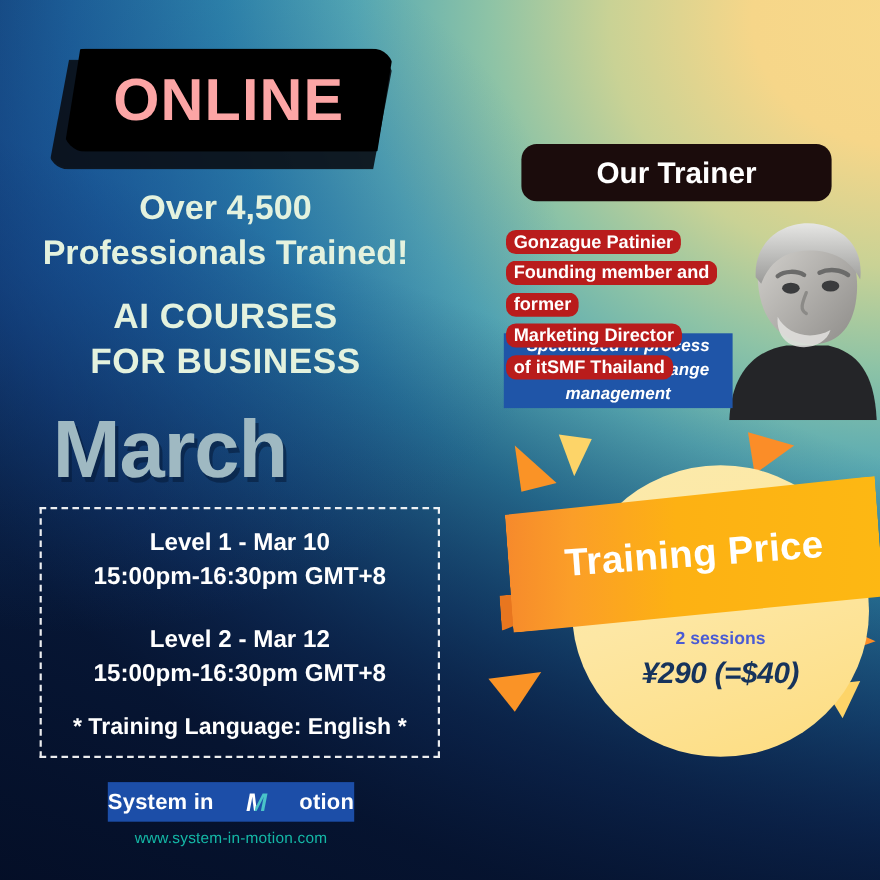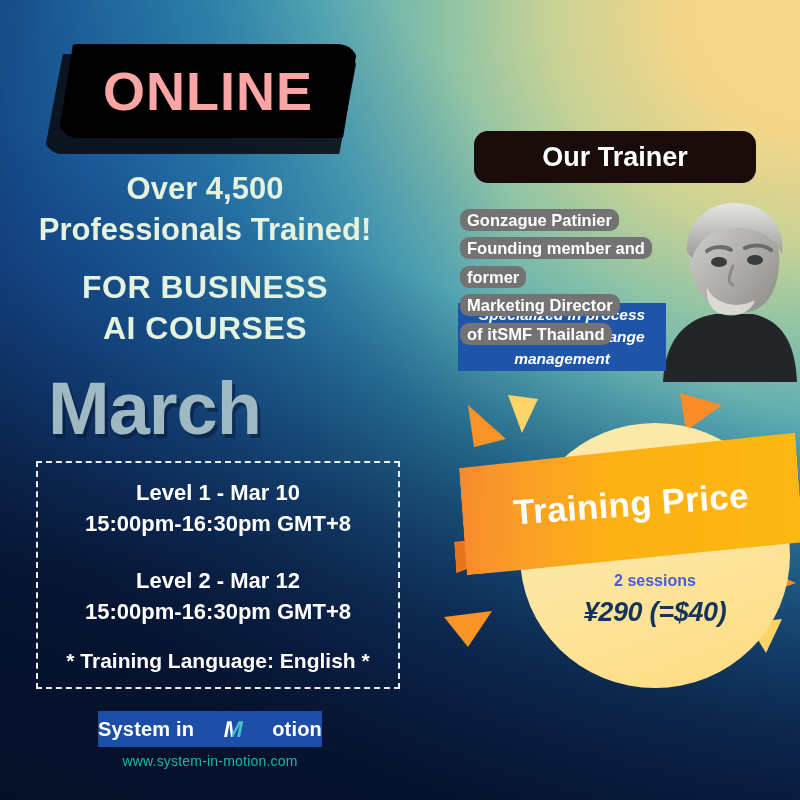--- a/index.html
+++ b/index.html
@@ -66,21 +66,21 @@
   .trainer-pill{position:absolute;left:474px;top:121px;width:282px;height:52px;
     background:#1b0c0c;border-radius:14px;display:flex;align-items:center;justify-content:center;margin-top:10px;}
   .trainer-pill span{color:#fff;font-size:27px;font-weight:bold;}
 
   
   .photo{position:absolute;left:645px;top:196px;width:155px;height:186px;overflow:hidden;}
 
   
   .bio{position:absolute;left:460px;top:206px;width:245px;z-index:4;}
   .bio .line{display:inline;color:#fff;font-size:16.5px;font-weight:bold;line-height:1.72;
-    background:#737373;padding:2px 7px;border-radius:9px;
+    background:#b91c1c;padding:2px 7px;border-radius:9px;
     -webkit-box-decoration-break:clone;box-decoration-break:clone;}
   .spec{position:absolute;left:458px;top:303px;width:208px;height:68px;background:#1f55a8;
     display:flex;align-items:center;justify-content:center;z-index:3;}
   .spec p{margin:0;color:#fff;font-size:15.5px;font-weight:bold;font-style:italic;
     text-align:center;line-height:1.4;}
 
   
   .burst{position:absolute;left:430px;top:385px;width:370px;height:305px;}
   .circle{position:absolute;left:90px;top:38px;width:270px;height:265px;border-radius:50%;
     background:linear-gradient(160deg,#fbeaab 0%,#fde7a4 45%,#fddc7f 100%);}
@@ -115,22 +115,22 @@
     <div class="online-badge">
       <span>ONLINE</span>
     </div>
   </div>
 
   <div class="lead">
     <div>Over 4,500</div>
     <div>Professionals Trained!</div>
   </div>
   <div class="courses">
+    <div>AI COURSES</div>
     <div>FOR BUSINESS</div>
-    <div>AI COURSES</div>
   </div>
   <div class="month">March</div>
 
   <div class="sched">
     <div class="blk">
       <div>Level 1 - Mar 10</div>
       <div>15:00pm-16:30pm GMT+8</div>
     </div>
     <div class="gap"></div>
     <div class="blk">

